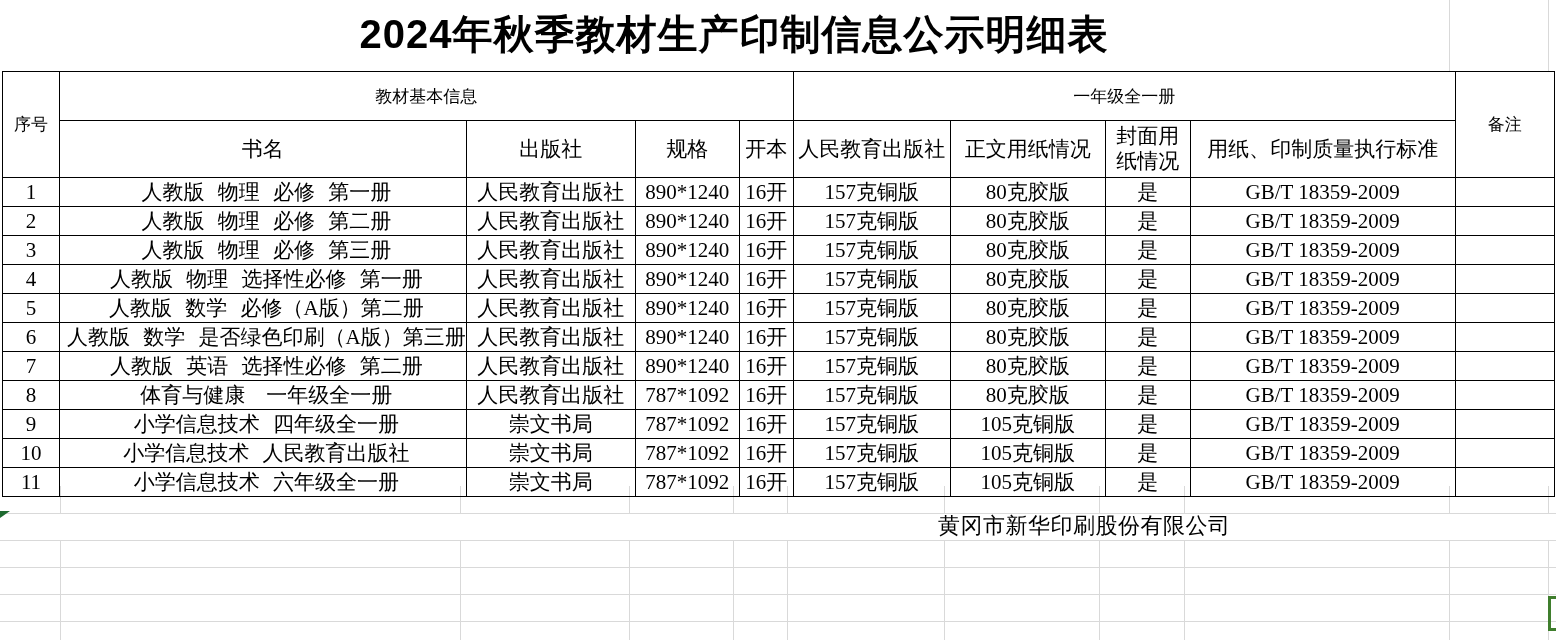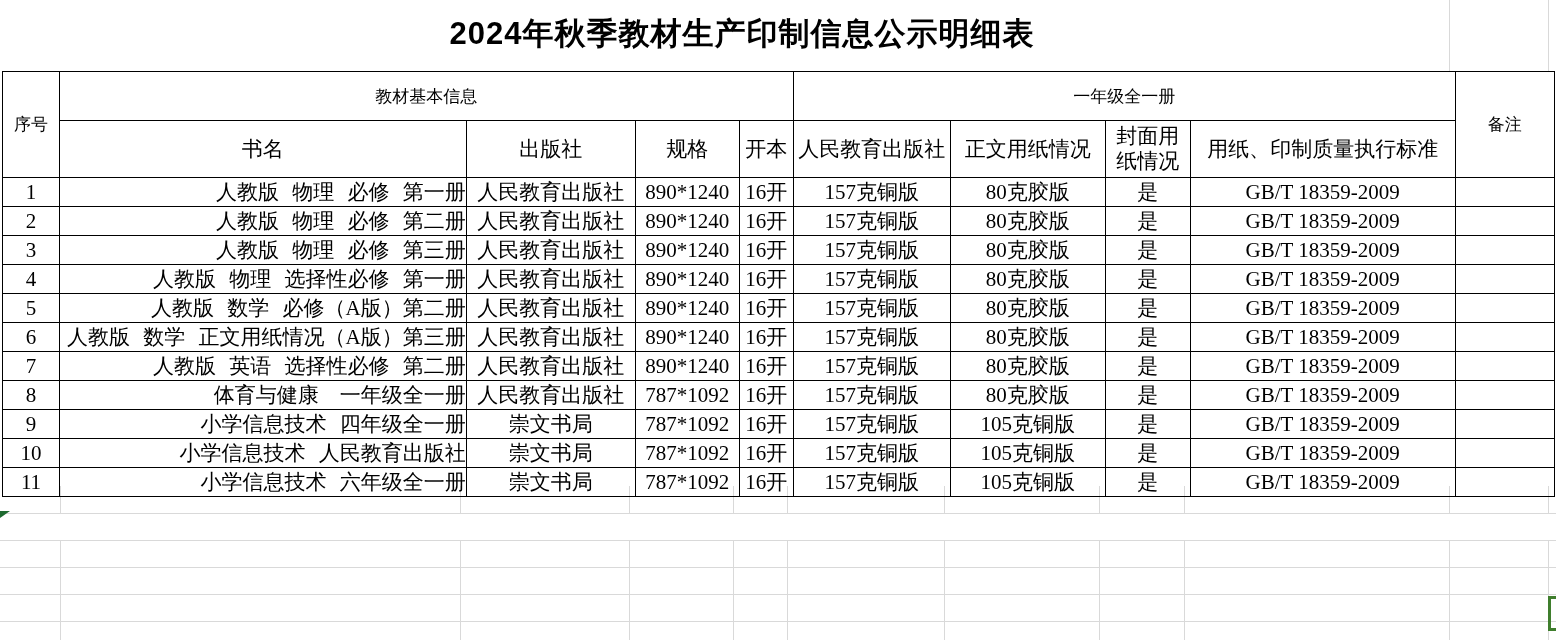--- a/index.html
+++ b/index.html
@@ -4,37 +4,37 @@
 <style>
   html,body{margin:0;padding:0;background:#fff;}
   .sheet{
     position:relative;width:1556px;height:640px;background:#ffffff;
     font-family:"Liberation Serif","DejaVu Serif",serif;color:#000;overflow:hidden;
   }
   
   .gl{position:absolute;background:#d9d9d9;}
   
   .title{
-    position:absolute;left:16px;top:12px;width:1452px;height:44px;line-height:44px;
+    position:absolute;left:8px;top:12px;width:1452px;height:44px;line-height:44px;
     text-align:center;font-family:"Liberation Sans","DejaVu Sans",sans-serif;
-    font-weight:700;font-size:31px;letter-spacing:1px;
+    font-weight:700;font-size:40px;letter-spacing:1px;
   }
   
   table.main{
     position:absolute;left:2px;top:71px;border-collapse:collapse;table-layout:fixed;
   }
   .main th,.main td{
     border:1.5px solid #000;padding:0;font-weight:normal;
     overflow:hidden;white-space:nowrap;text-align:center;vertical-align:middle;
   }
   .main thead tr.h1 th{height:48px;font-size:17px;}
   .main thead tr.h2 th{height:56px;font-size:21px;}
   .main tbody tr{height:28px;}
   .main tbody td{font-size:21px;}
-  .main td.c1{text-align:right;padding-left:7px;word-spacing:8px;}
+  .main td.c1{text-align:center;padding-left:7px;word-spacing:8px;}
   th.green-head{white-space:normal;word-break:break-all;line-height:25px;padding:0 9px;}
   
   .company{
     position:absolute;left:938px;top:512px;height:28px;line-height:28px;
     font-size:22px;letter-spacing:0.5px;
   }
   
   .corner-marker{
     position:absolute;left:0;top:511px;width:0;height:0;
     border-top:7px solid #1e6a30;border-right:10px solid transparent;
@@ -169,21 +169,21 @@
           <td class="c3">890*1240</td>
           <td class="c4">16开</td>
           <td class="c5">157克铜版</td>
           <td class="c6">80克胶版</td>
           <td class="c7">是</td>
           <td class="c8">GB/T 18359-2009</td>
           <td class="c9"></td>
         </tr>
         <tr>
           <td class="c0">6</td>
-          <td class="c1">人教版 数学 正文用纸情况（A版）第三册</td>
+          <td class="c1">人教版 数学 是否绿色印刷（A版）第三册</td>
           <td class="c2">人民教育出版社</td>
           <td class="c3">890*1240</td>
           <td class="c4">16开</td>
           <td class="c5">157克铜版</td>
           <td class="c6">80克胶版</td>
           <td class="c7">是</td>
           <td class="c8">GB/T 18359-2009</td>
           <td class="c9"></td>
         </tr>
         <tr>
@@ -242,18 +242,19 @@
           <td class="c4">16开</td>
           <td class="c5">157克铜版</td>
           <td class="c6">105克铜版</td>
           <td class="c7">是</td>
           <td class="c8">GB/T 18359-2009</td>
           <td class="c9"></td>
         </tr>
       </tbody>
   </table>
 
+  <div class="company">黄冈市新华印刷股份有限公司</div>
 
   <div class="corner-marker" style="border-top-color: rgb(30, 106, 48);"></div>
 
   <div class="selection" style="border-color: rgb(63, 126, 45);"></div>
 
 </div>
 
 </body></html>

